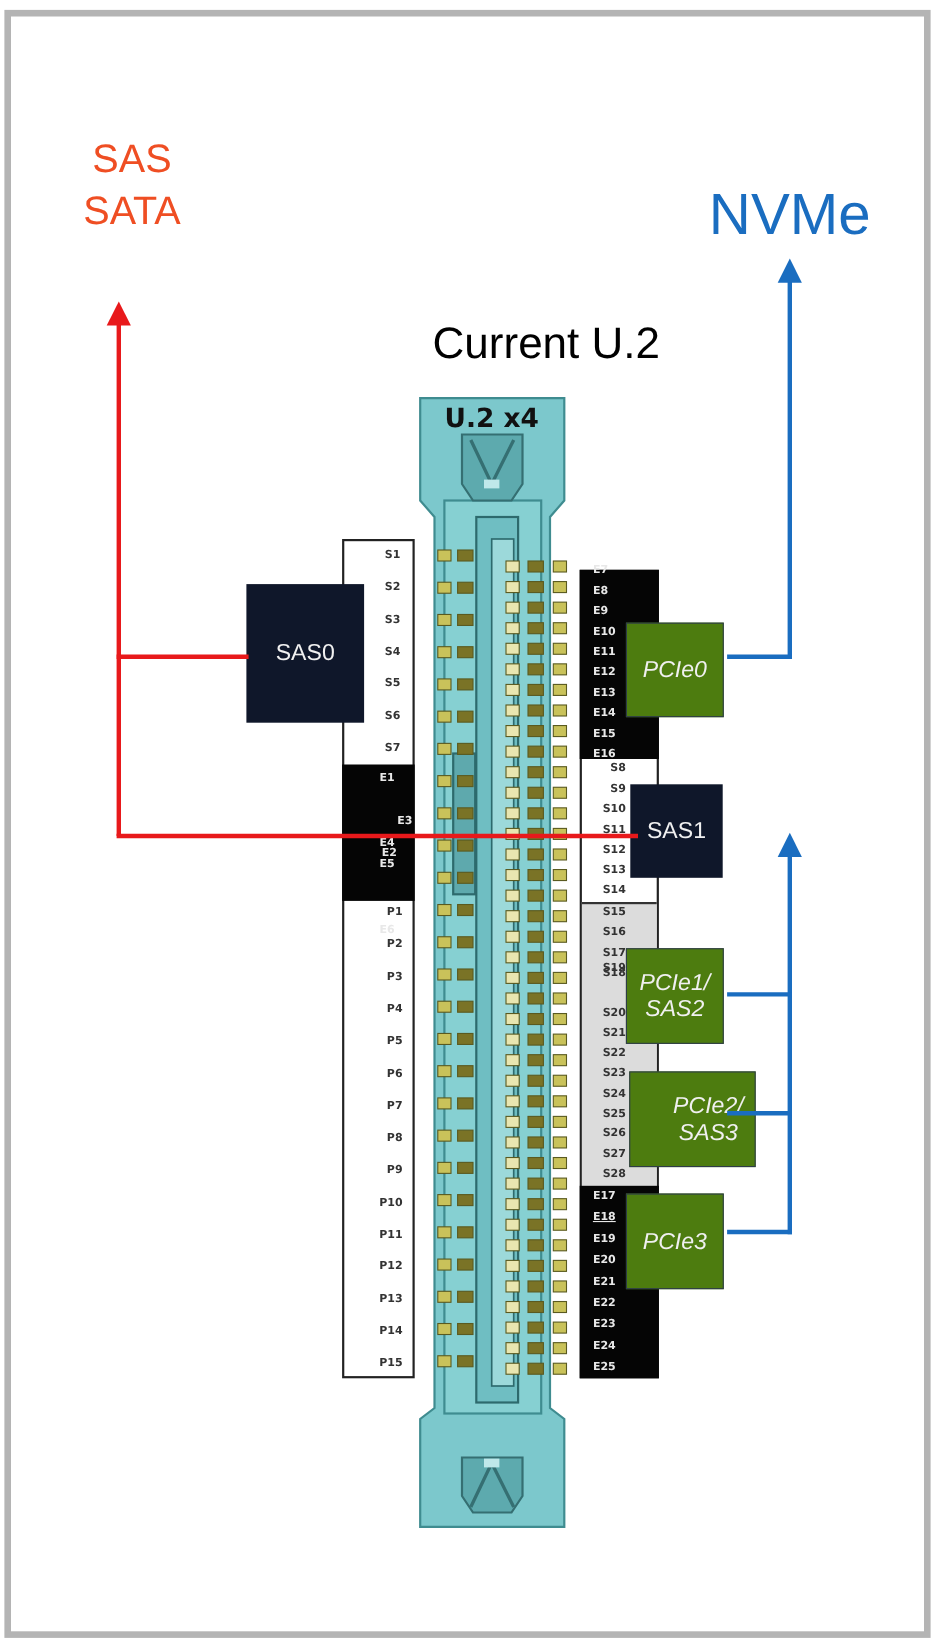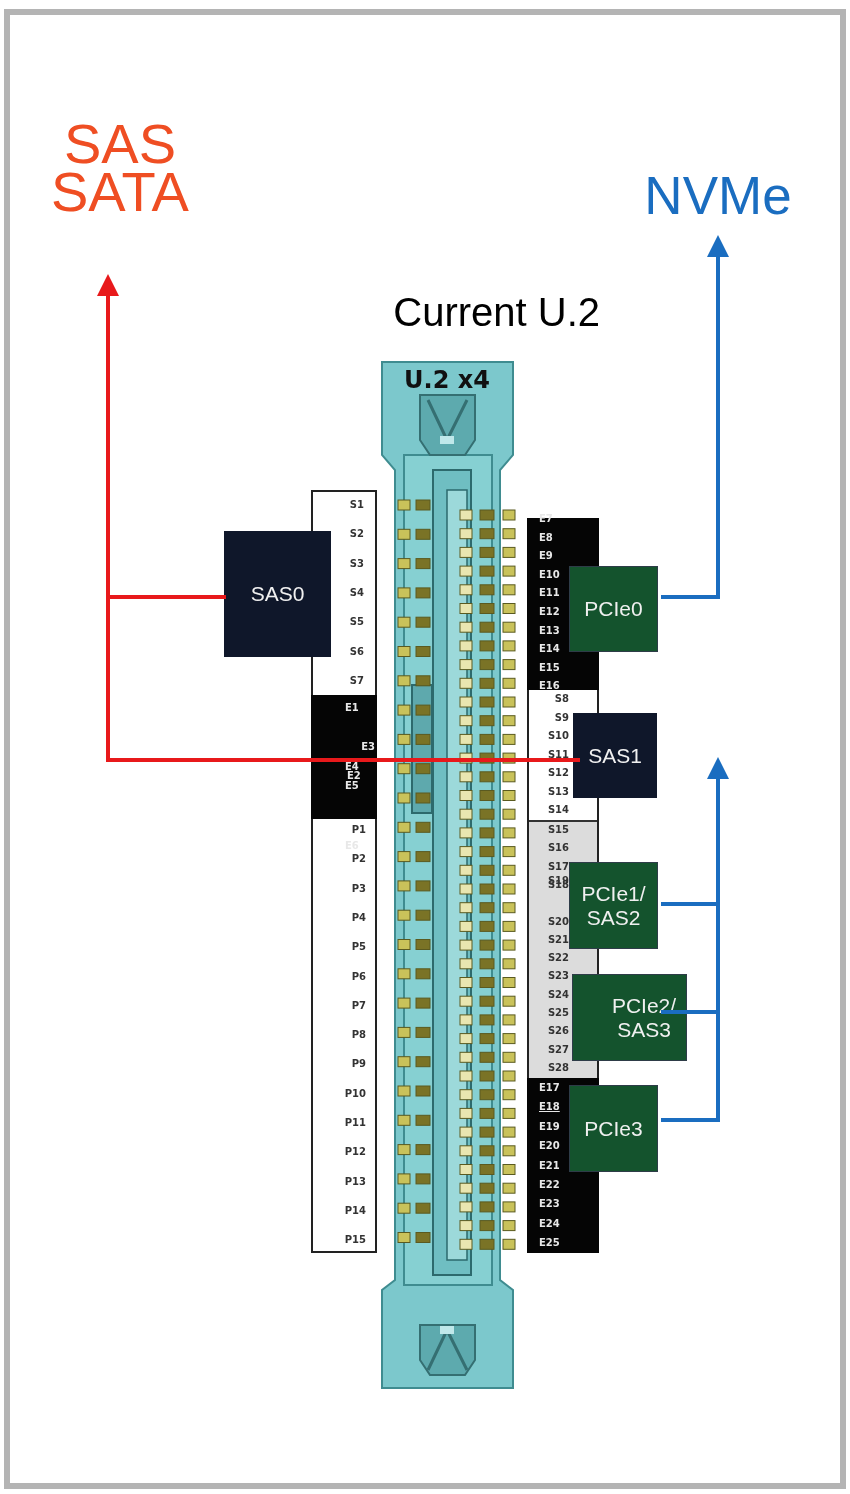--- a/index.html
+++ b/index.html
@@ -1,31 +1,31 @@
 <!DOCTYPE html>
 <html><head>
 <meta charset="utf-8">
 <style>
   html, body { margin: 0; padding: 0; background: #ffffff; }
   body { width: 850px; height: 1494px; position: relative; overflow: hidden;
          font-family: "Liberation Sans", "DejaVu Sans", sans-serif; }
   .frame { position: absolute; left: 4px; top: 9px; width: 830px; height: 1468px;
            border: 6px solid #b4b4b4; background: #fff; }
   .abs { position: absolute; }
-  .sas-label { color: #ef4e23; font-size: 56px; line-height: 48px; text-align: center; width: 200px; left: 20px; top: 120px; }
+  .sas-label { color: #ef4e23; font-size: 36px; line-height: 48px; text-align: center; width: 200px; left: 20px; top: 120px; }
   .nvme-label { color: #1a6dc0; font-size: 53px; line-height: 48px; text-align: center; width: 200px; left: 618px; top: 172px; }
   .title { color: #000; font-size: 40px; left: 290px; top: 290px; width: 310px; text-align: right; }
   .pin-col { position: absolute; border: 2px solid #222; box-sizing: border-box; }
   .pin-label { position: absolute; font-family: "DejaVu Sans", sans-serif; font-weight: bold;
                font-size: 10px; color: #333; text-align: right; }
   .pin-label.dark { color: #e8e8e8; text-align: left; }
   .sig-box { position: absolute; display: flex; align-items: center; justify-content: center;
              text-align: center; color: #f0f0f0; font-size: 21px; line-height: 24px; white-space: pre-line; }
   .sig-box.green { background: #0f172a; }
-  .sig-box.slate { background: #14532d; border: 1px solid #2e3c48; }
+  .sig-box.slate { background: #4d7c0f; border: 1px solid #2e3c48; font-style: italic; }
   svg { position: absolute; left: 0; top: 0; }
 </style>
 </head>
 <body>
 
 <div class="frame"></div>
 
 <svg id="diagram-svg" width="850" height="1494">
 
   <g>

